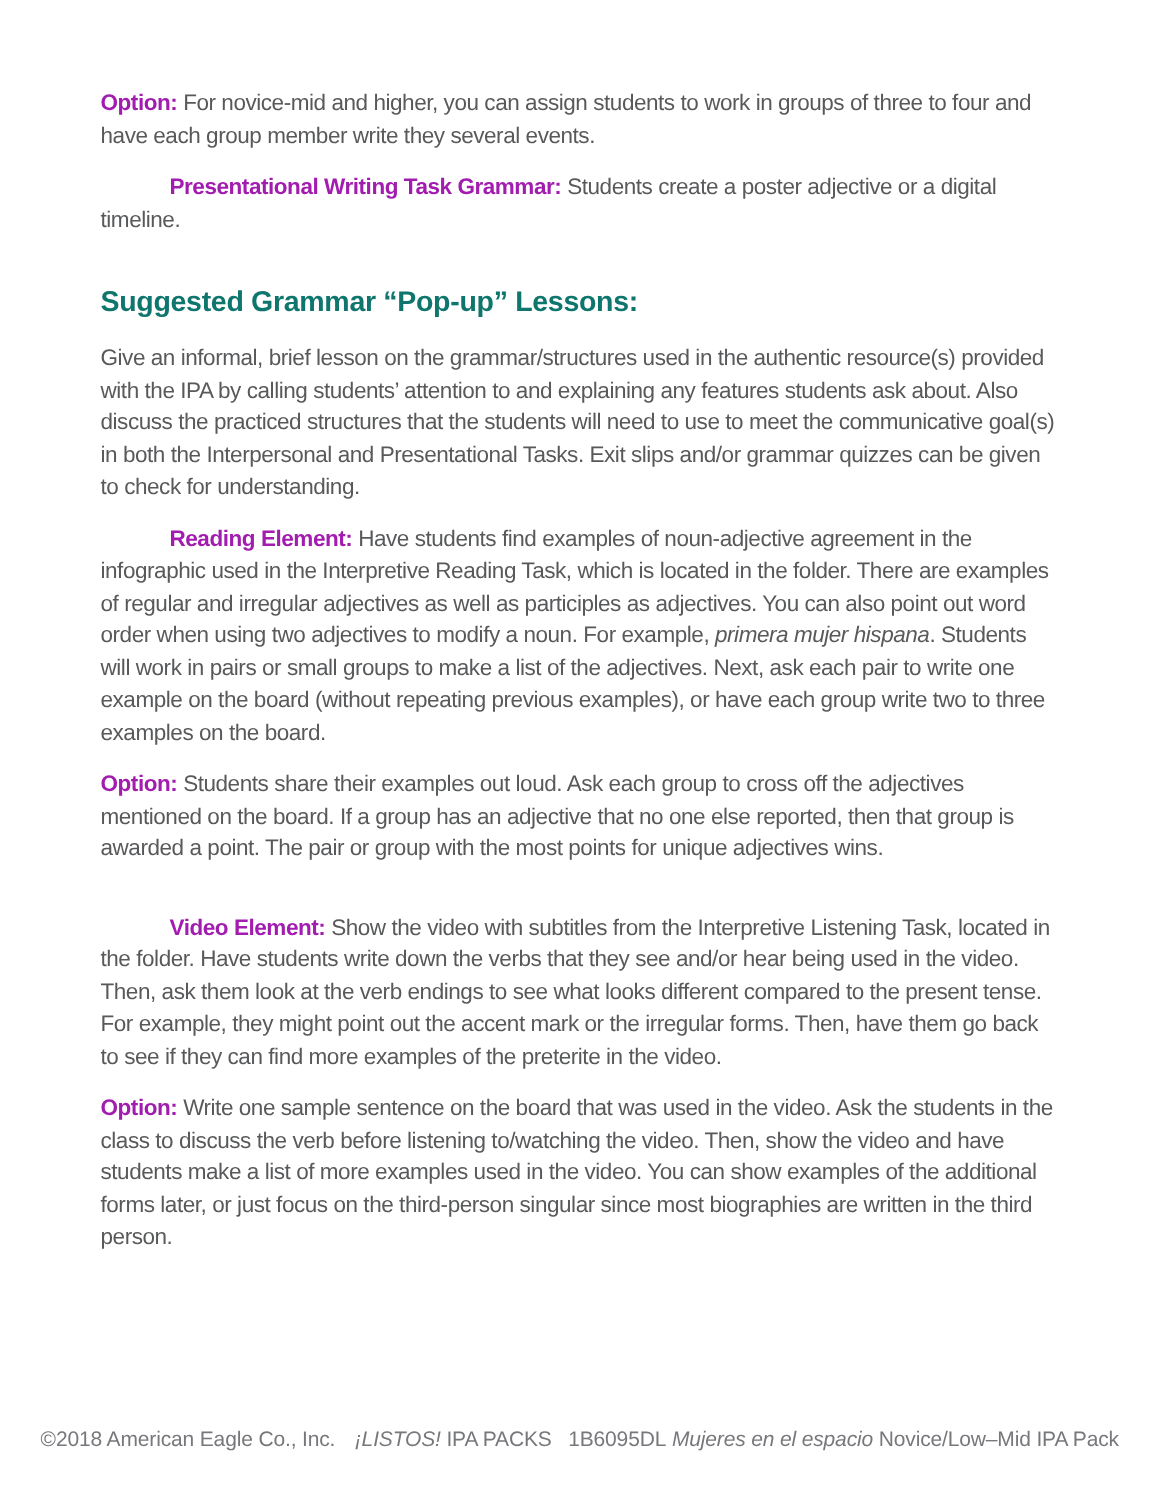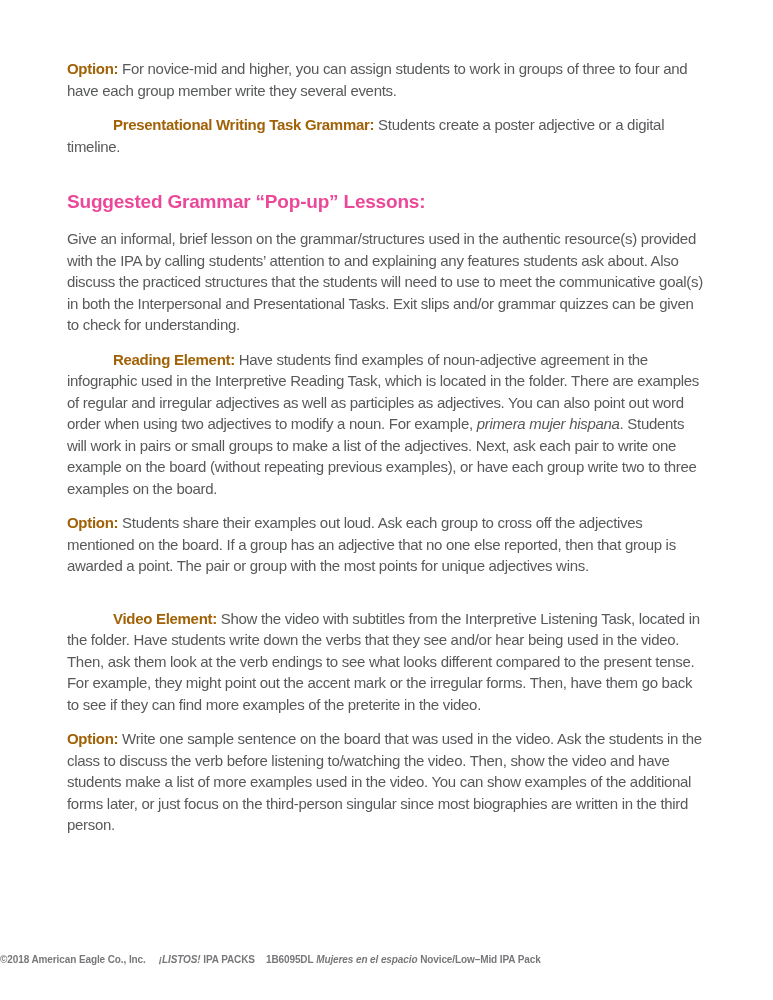--- a/index.html
+++ b/index.html
@@ -20,47 +20,47 @@
     top: 58px;
     width: 639px;
     color: #58595b;
     font-size: 15px;
     line-height: 21.5px;
     letter-spacing: -0.3px;
   }
   p { margin: 0 0 13px 0; }
   .lead {
     font-weight: bold;
-    color: #a16207;
+    color: #a21caf;
   }
   .indent-first {
     text-indent: 46px;
   }
   h2 {
     margin: 33px 0 14px 0;
     font-size: 19px;
     line-height: 24px;
     font-weight: bold;
-    color: #ec4899;
+    color: #0f766e;
     letter-spacing: -0.2px;
   }
   .video-para { margin-top: 31px; }
   .rubrics-para { margin-top: 7px; }
   .em { font-style: italic; margin-top: 40px; }
   .footer {
     position: absolute;
     left: 0;
     right: 0;
     top: 952px;
+    text-align: center;
     color: #77787b;
-    font-size: 10px;
+    font-size: 14px;
     line-height: 15px;
     letter-spacing: -0.1px;
     white-space: nowrap;
-    font-weight: bold;
   }
   .footer .gap-md { margin-left: 13px; }
   .footer .gap-sm { margin-left: 11px; }
 </style>
 </head>
 <body>
 
 <div class="content">
 
   <p><span class="lead">Option:</span><span> For novice-mid and higher, you can assign students to work in groups of three to four and have each group member write they several events.</span></p>

